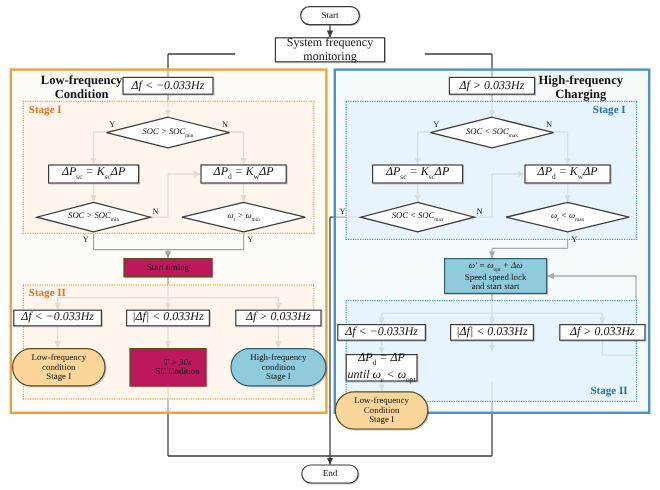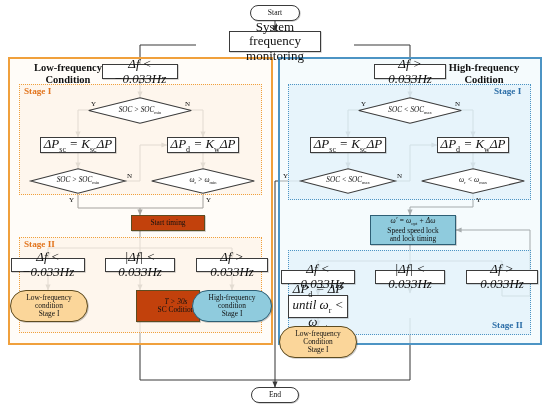--- a/index.html
+++ b/index.html
@@ -38,29 +38,28 @@
   .terminal {
     border: 1.1px solid #3b3b3b;
     border-radius: 999px;
     background: #ffffff;
     font-size: 7.6px;
     box-shadow: 0.7px 0.7px 0 rgba(0,0,0,0.22);
   }
   .rect {
     border: 1.1px solid #3b3b3b;
     background: #ffffff;
-    font-size: 13px;
+    font-size: 10px;
     box-shadow: 0.7px 0.7px 0 rgba(0,0,0,0.22);
   }
   .rect-orange {
     border: 1.1px solid #5d4b20;
-    background: #c2410c;
+    background: #be185d;
     font-size: 7.4px;
     box-shadow: 0.8px 0.8px 0 rgba(0,0,0,0.22);
-    margin-left: 28px;
   }
   .rect-blue {
     border: 1.1px solid #2e5f75;
     background: #8fcbdd;
     font-size: 7.4px;
     box-shadow: 0.8px 0.8px 0 rgba(0,0,0,0.22);
   }
   .oval-orange {
     border: 1.1px solid #5d4b20;
     background: #fbd69a;
@@ -258,21 +257,21 @@
     </g>
   </svg>
 
   <div class="panel-title" style="left:14px; top:62px; width:108px;">
     <span>Low-frequency</span><br>
     <span>Condition</span>
   </div>
 
   <div class="panel-title" style="left:428px; top:62px; width:112px;">
     <span>High-frequency</span><br>
-    <span>Codition</span>
+    <span>Charging</span>
   </div>
 
   <div class="stage-title stage-orange" style="left:24px; top:86px;">Stage I</div>
   <div class="stage-title stage-orange" style="left:24px; top:239px;">Stage II</div>
   <div class="stage-title stage-blue" style="left:494px; top:86px;">Stage I</div>
   <div class="stage-title stage-blue" style="left:492px; top:320px;">Stage II</div>
 
   <div class="node terminal" style="left:250px; top:5px; width:50px; height:16px;">
     <span>Start</span>
   </div>
@@ -386,21 +385,21 @@
         <polygon points="52,0.7 103.3,13 52,25.3 0.7,13" fill="#ffffff" stroke="#3b3b3b" stroke-width="1.05"></polygon>
       </svg>
     <div class="diamond-label">
         <span class="eq">ω<sub>r</sub> &lt; ω<sub>max</sub></span>
       </div>
   </div>
 
   <div class="node rect-blue" style="left:370px; top:215px; width:86px; height:30px;">
     <span class="eq">ω′ = ω<sub>opt</sub> + Δω</span>
     <span>Speed speed lock</span>
-    <span>and lock timing</span>
+    <span>and start start</span>
   </div>
 
   <div class="node rect" style="left:281px; top:270px; width:74px; height:14px;">
     <span class="eq">Δf &lt; −0.033Hz</span>
   </div>
   <div class="node rect" style="left:375px; top:270px; width:70px; height:14px;">
     <span class="eq">|Δf| &lt; 0.033Hz</span>
   </div>
   <div class="node rect" style="left:466px; top:270px; width:72px; height:14px;">
     <span class="eq">Δf &gt; 0.033Hz</span>

